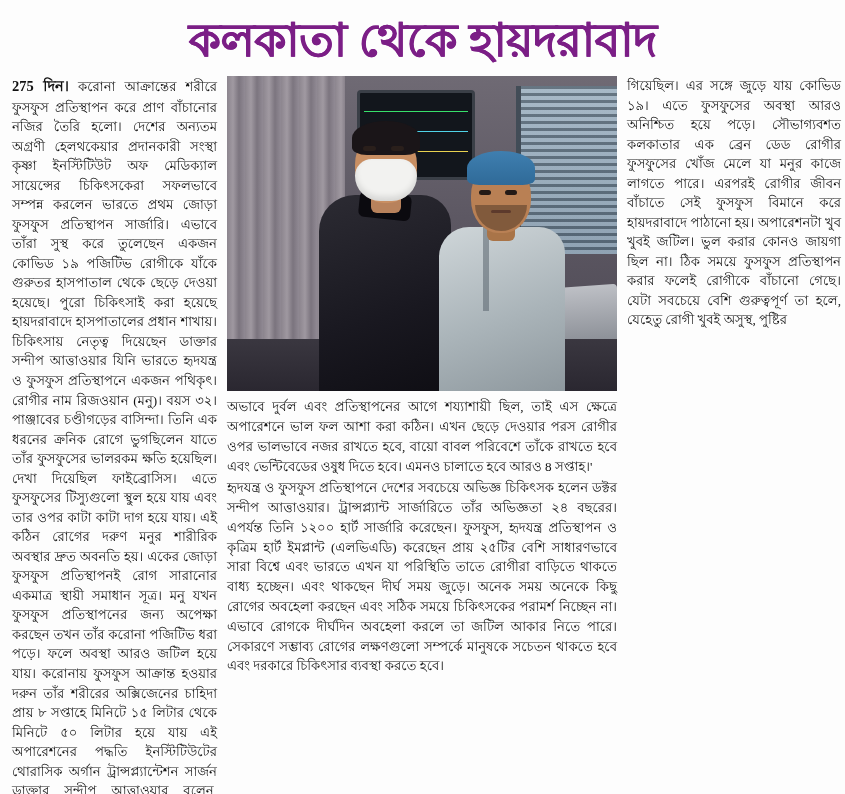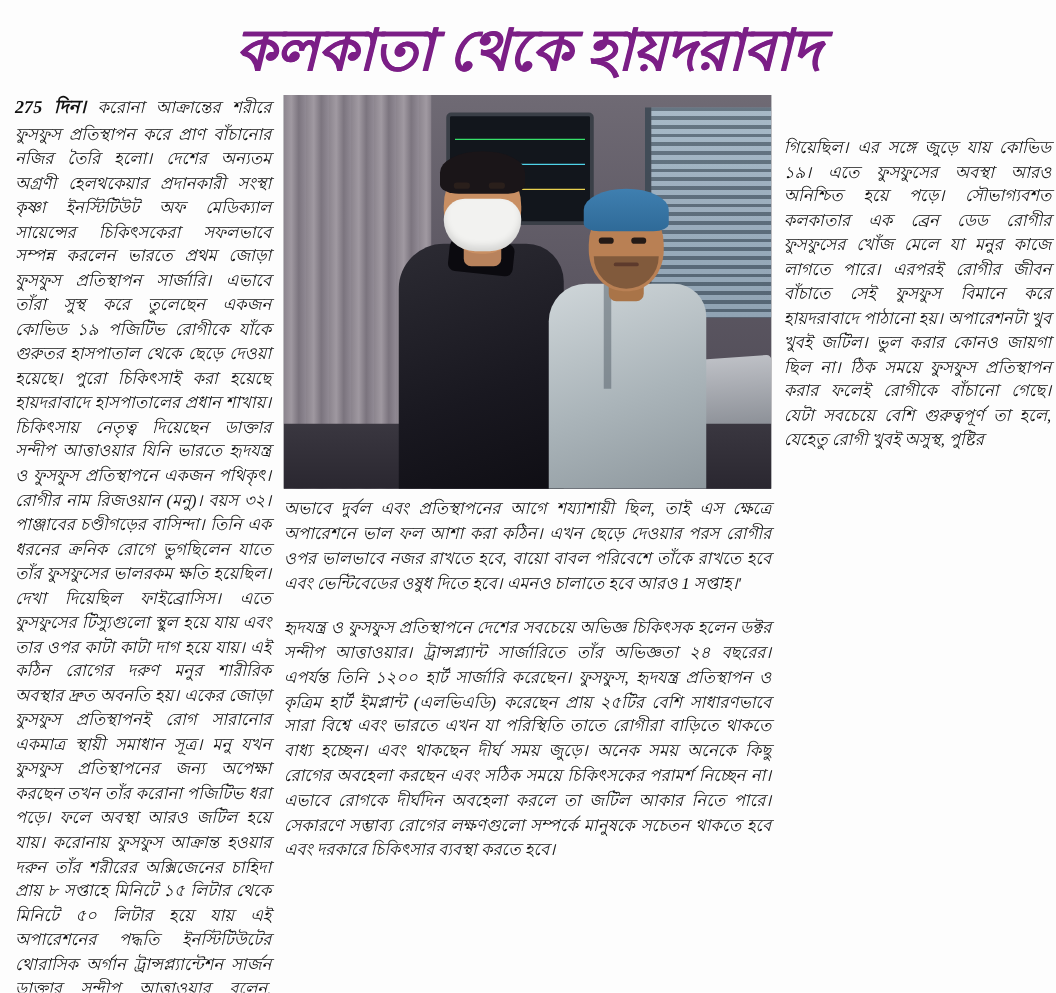--- a/index.html
+++ b/index.html
@@ -13,21 +13,20 @@
     font-family: "Liberation Serif", serif;
     overflow: hidden;
   }
   .page {
     position: relative;
     width: 845px;
     height: 794px;
     box-sizing: border-box;
     padding: 10px 12px 6px 12px;
     background: #fdfdfd;
-    font-style: italic;
   }
   .headline {
     text-align: center;
     color: #7b1e86;
     font-family: "Liberation Sans", sans-serif;
     font-weight: bold;
     font-size: 46px;
     line-height: 1.22;
     letter-spacing: -0.5px;
     margin: 2px 0 8px 0;
@@ -50,21 +49,21 @@
     display: flex;
     gap: 10px;
     align-items: flex-start;
   }
   .col {
     flex: 1 1 0;
     min-width: 0;
   }
   .col-left { width: 205px; flex: 0 0 205px; }
   .col-mid  { width: 390px; flex: 0 0 390px; }
-  .col-right{ width: 214px; flex: 0 0 214px; margin-top: 32px; }
+  .col-right{ width: 214px; flex: 0 0 214px; }
 
   .drop-lead {
     font-weight: bold;
     font-size: 14.5px;
   }
   .photo {
     position: relative;
     width: 390px;
     height: 315px;
     overflow: hidden;
@@ -193,21 +192,21 @@
     background: #5d3a2c; border-radius: 2px;
   }
 
   .mid-text {
     width: 390px;
     font-size: 13.2px;
     line-height: 1.5;
     text-align: justify;
   }
   p { margin: 0 0 0 0; text-indent: 0; }
-  .para + .para { margin-top: 16px; }
+  .para + .para { margin-top: 2px; }
 </style>
 </head>
 <body>
 
 <div class="page">
 
   <div class="headline">
     <span class="line">কলকাতা থেকে হায়দরাবাদ</span>
   </div>
 
@@ -253,21 +252,21 @@
             <div class="head"></div>
             <div class="cap"></div>
             <div class="eyeL"></div>
             <div class="eyeR"></div>
             <div class="beard"></div>
             <div class="mouth"></div>
           </div>
         </div>
 
         <div class="mid-text">
-          <p class="para">অভাবে দুর্বল এবং প্রতিস্থাপনের আগে শয্যাশায়ী ছিল, তাই এস ক্ষেত্রে অপারেশনে ভাল ফল আশা করা কঠিন। এখন ছেড়ে দেওয়ার পরস রোগীর ওপর ভালভাবে নজর রাখতে হবে, বায়ো বাবল পরিবেশে তাঁকে রাখতে হবে এবং ভেন্টিবেডের ওষুধ দিতে হবে। এমনও চালাতে হবে আরও 1 সপ্তাহ।'</p>
+          <p class="para">অভাবে দুর্বল এবং প্রতিস্থাপনের আগে শয্যাশায়ী ছিল, তাই এস ক্ষেত্রে অপারেশনে ভাল ফল আশা করা কঠিন। এখন ছেড়ে দেওয়ার পরস রোগীর ওপর ভালভাবে নজর রাখতে হবে, বায়ো বাবল পরিবেশে তাঁকে রাখতে হবে এবং ভেন্টিবেডের ওষুধ দিতে হবে। এমনও চালাতে হবে আরও 8 সপ্তাহ।'</p>
           <p class="para">হৃদযন্ত্র ও ফুসফুস প্রতিস্থাপনে দেশের সবচেয়ে অভিজ্ঞ চিকিৎসক হলেন ডক্টর সন্দীপ আত্তাওয়ার। ট্রান্সপ্ল্যান্ট সার্জারিতে তাঁর অভিজ্ঞতা ২৪ বছরের। এপর্যন্ত তিনি ১২০০ হার্ট সার্জারি করেছেন। ফুসফুস, হৃদযন্ত্র প্রতিস্থাপন ও কৃত্রিম হার্ট ইমপ্লান্ট (এলভিএডি) করেছেন প্রায় ২৫টির বেশি সাধারণভাবে সারা বিশ্বে এবং ভারতে এখন যা পরিস্থিতি তাতে রোগীরা বাড়িতে থাকতে বাধ্য হচ্ছেন। এবং থাকছেন দীর্ঘ সময় জুড়ে। অনেক সময় অনেকে কিছু রোগের অবহেলা করছেন এবং সঠিক সময়ে চিকিৎসকের পরামর্শ নিচ্ছেন না। এভাবে রোগকে দীর্ঘদিন অবহেলা করলে তা জটিল আকার নিতে পারে। সেকারণে সম্ভাব্য রোগের লক্ষণগুলো সম্পর্কে মানুষকে সচেতন থাকতে হবে এবং দরকারে চিকিৎসার ব্যবস্থা করতে হবে।</p>
         </div>
       </div>
 
       <div class="col col-right">
         <p class="para">গিয়েছিল। এর সঙ্গে জুড়ে যায় কোভিড ১৯। এতে ফুসফুসের অবস্থা আরও অনিশ্চিত হয়ে পড়ে। সৌভাগ্যবশত কলকাতার এক ব্রেন ডেড রোগীর ফুসফুসের খোঁজ মেলে যা মনুর কাজে লাগতে পারে। এরপরই রোগীর জীবন বাঁচাতে সেই ফুসফুস বিমানে করে হায়দরাবাদে পাঠানো হয়। অপারেশনটা খুব খুবই জটিল। ভুল করার কোনও জায়গা ছিল না। ঠিক সময়ে ফুসফুস প্রতিস্থাপন করার ফলেই রোগীকে বাঁচানো গেছে। যেটা সবচেয়ে বেশি গুরুত্বপূর্ণ তা হলে, যেহেতু রোগী খুবই অসুস্থ, পুষ্টির</p>
       </div>
 
     </div>
   </div>

